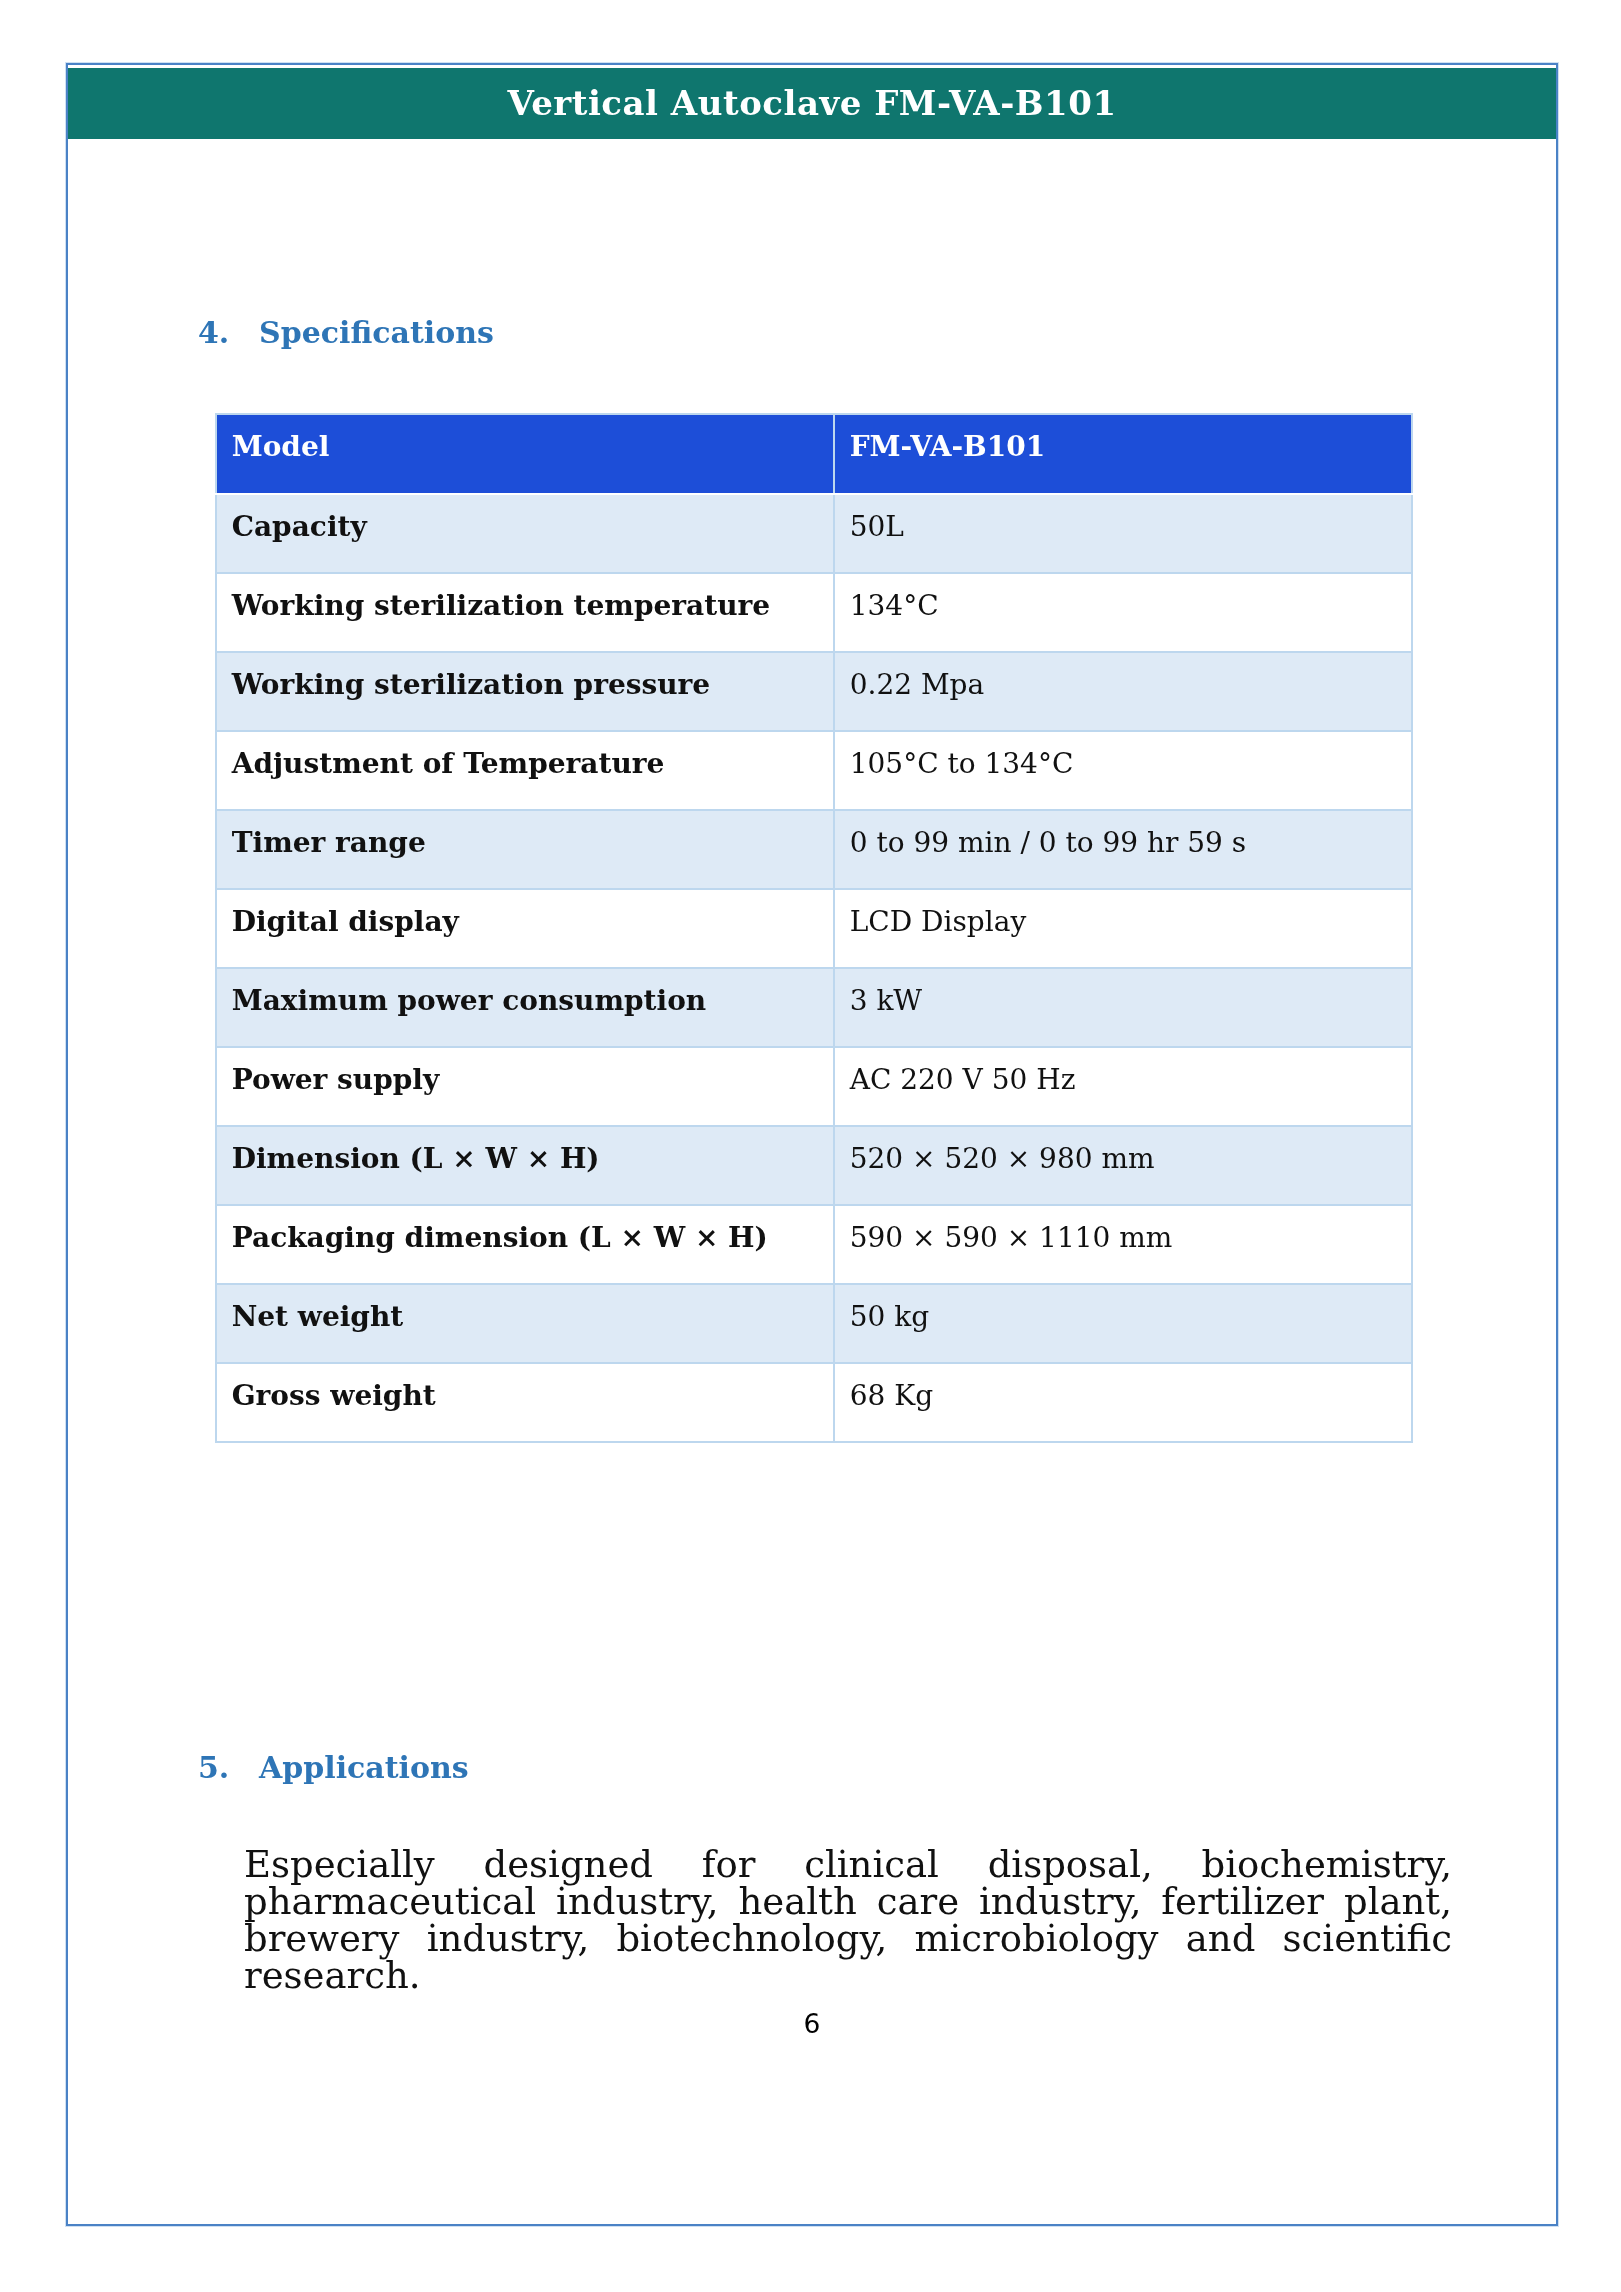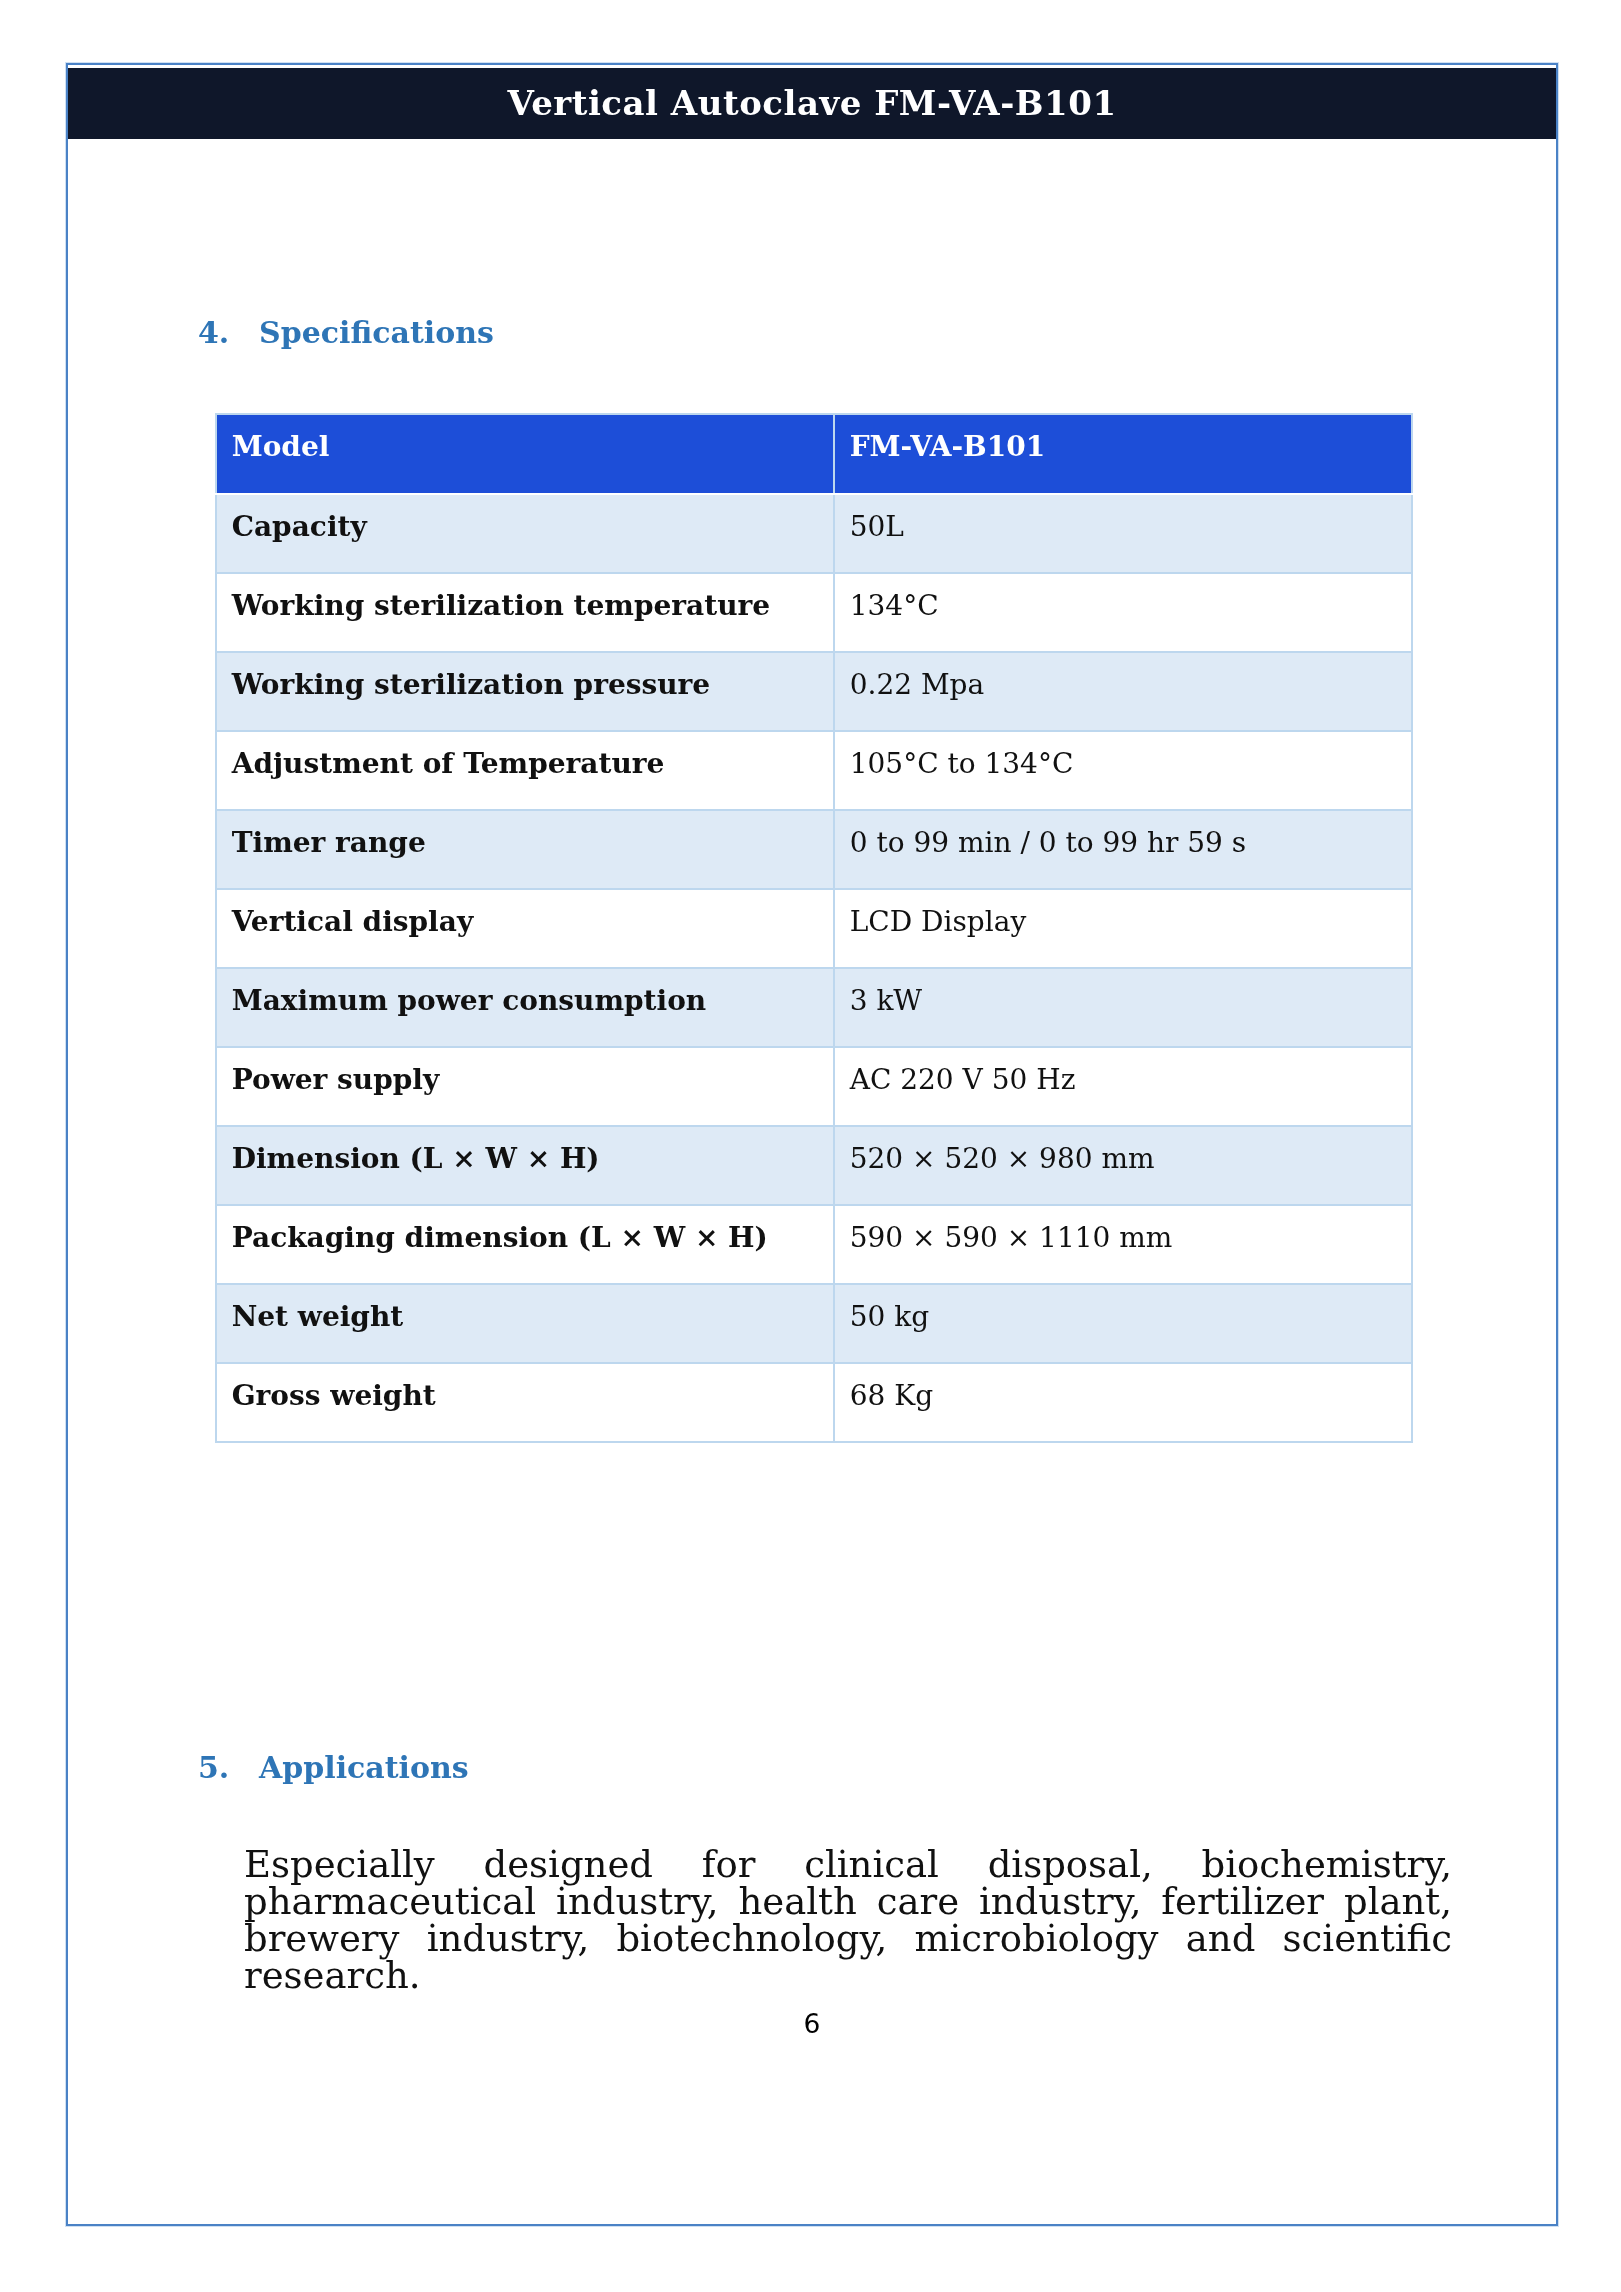--- a/index.html
+++ b/index.html
@@ -13,21 +13,21 @@
   .page-frame{
     position:absolute;left:66px;top:63px;
     width:1488px;height:2159px;
     border:2px solid #4a82c6;
     box-shadow:0 0 0 1px #cfe0f2;
     background:#ffffff;
   }
   .banner{
     margin-top:2.9px;
     height:71px;
-    background:#0f172a;
+    background:#0f766e;
     display:flex;align-items:center;justify-content:center;
   }
   .banner-title{
     color:#ffffff;
     font-size:34px;
     font-weight:bold;
     letter-spacing:0.5px;
   }
   .section-heading{
     position:absolute;
@@ -125,21 +125,21 @@
         </tr>
         <tr>
           <td class="lbl">Adjustment of Temperature</td>
           <td class="val">105°C to 134°C</td>
         </tr>
         <tr>
           <td class="lbl">Timer range</td>
           <td class="val">0 to 99 min / 0 to 99 hr 59 s</td>
         </tr>
         <tr>
-          <td class="lbl">Vertical display</td>
+          <td class="lbl">Digital display</td>
           <td class="val">LCD Display</td>
         </tr>
         <tr>
           <td class="lbl">Maximum power consumption</td>
           <td class="val">3 kW</td>
         </tr>
         <tr>
           <td class="lbl">Power supply</td>
           <td class="val">AC 220 V 50 Hz</td>
         </tr>

